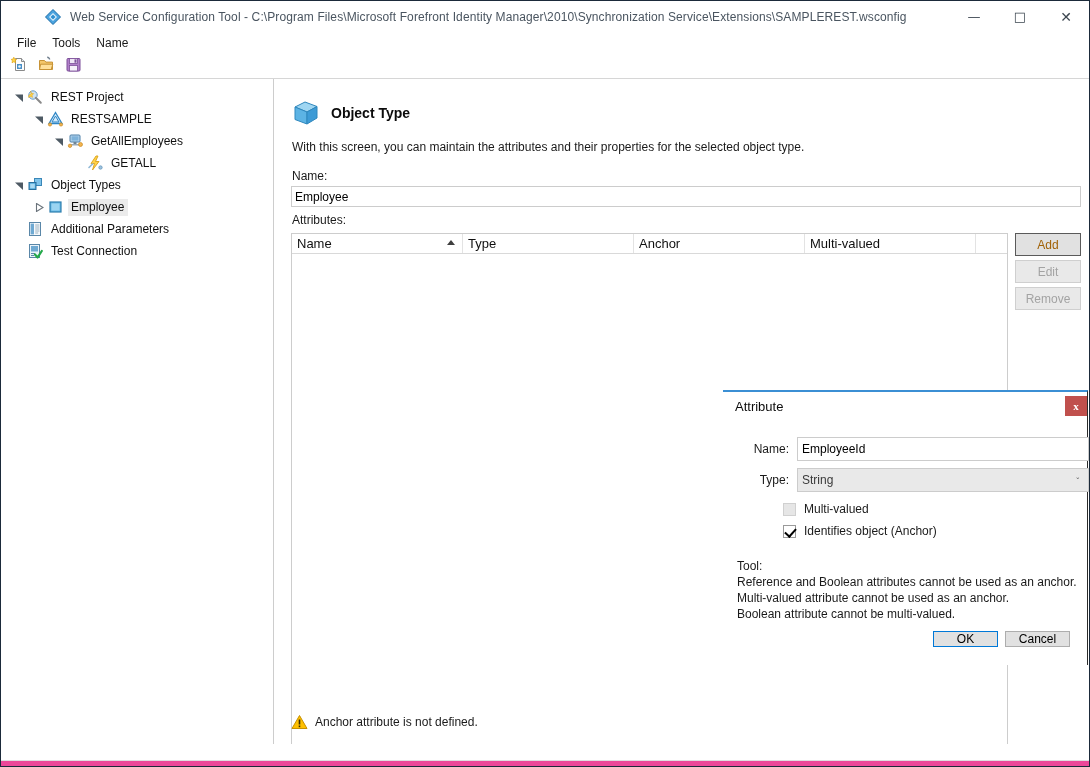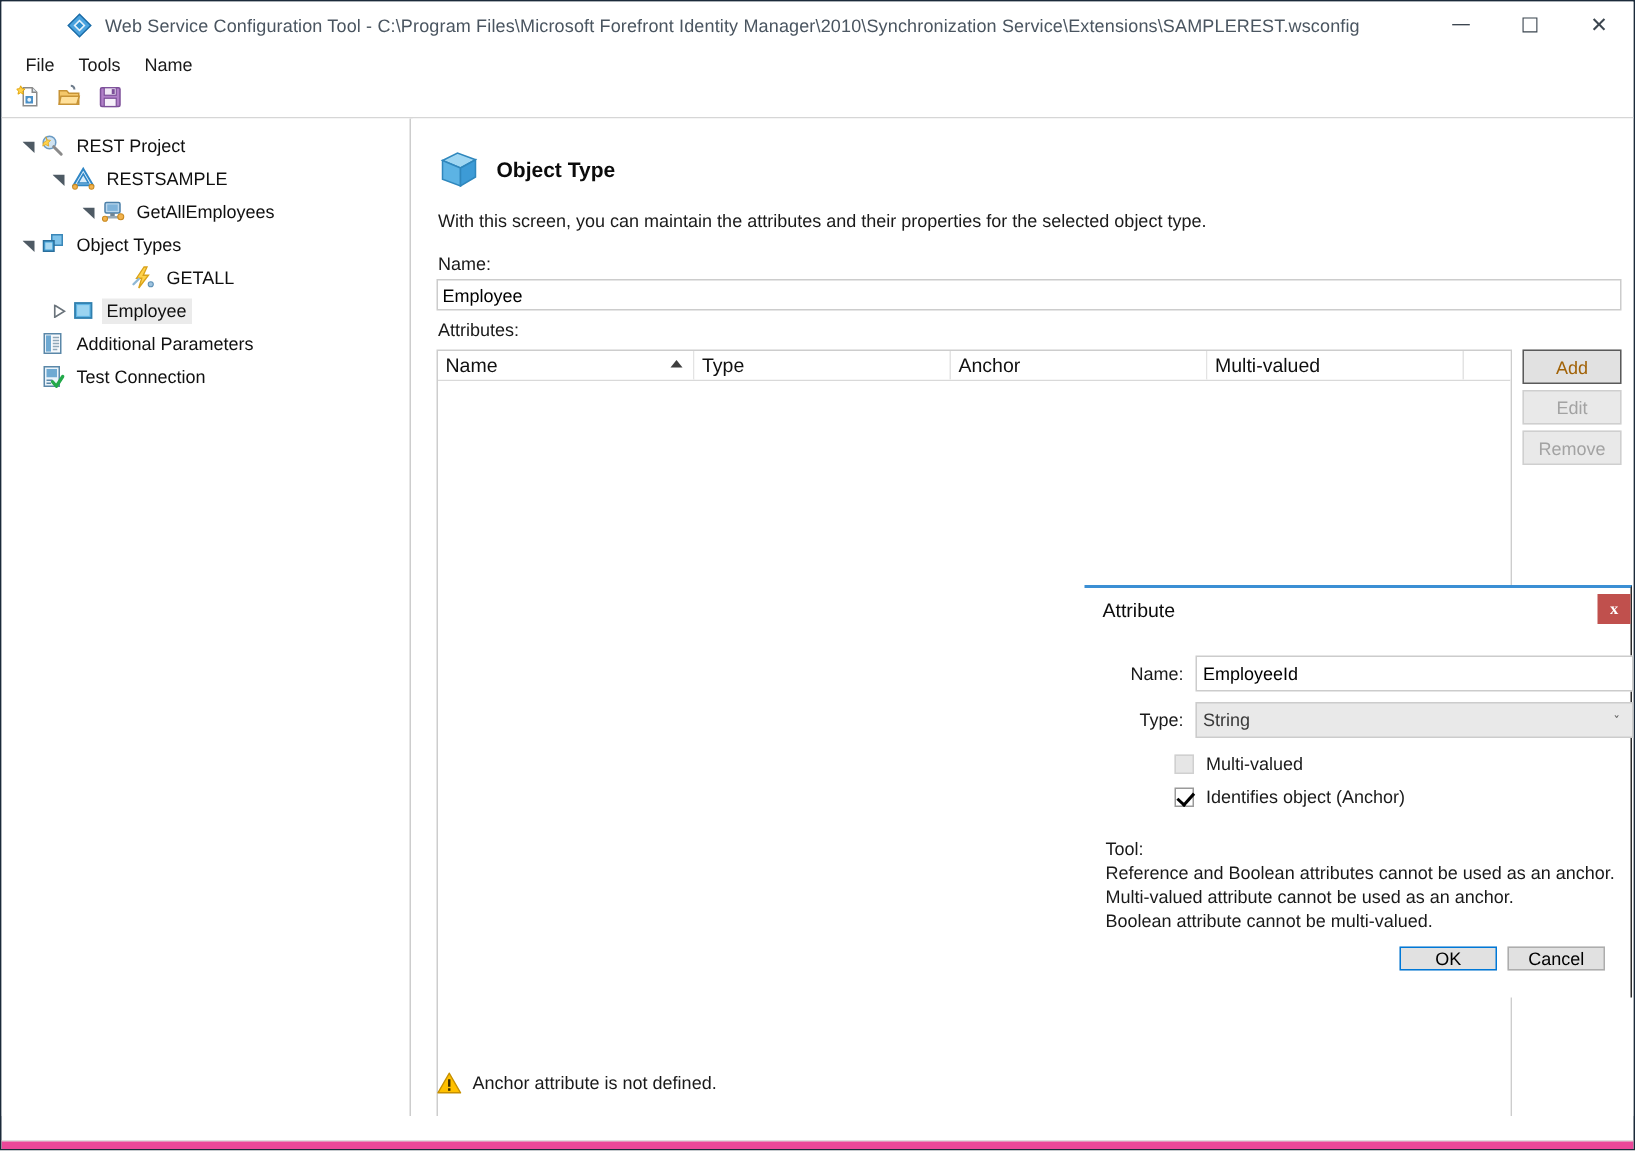--- a/index.html
+++ b/index.html
@@ -438,46 +438,46 @@
           <rect x="4.5" y="3.3" width="7" height="4.3" fill="#7fb3da"></rect>
           <rect x="6.5" y="9" width="3" height="2" fill="#6f8596"></rect>
           <rect x="4" y="11" width="8" height="1.6" rx="0.6" fill="#9aaab6"></rect>
           <circle cx="13.5" cy="11.5" r="2" fill="#f3b34d" stroke="#c98a22" stroke-width="0.7"></circle>
           <circle cx="3" cy="12.8" r="1.7" fill="#f3b34d" stroke="#c98a22" stroke-width="0.7"></circle>
         </svg>
       </span>
       <span class="lbl">GetAllEmployees</span>
     </div>
 
+    <div class="trow" style="padding-left:70px;">
+      <span class="expander"></span>
+      <span class="ticon">
+        <svg width="17" height="16" viewBox="0 0 17 16">
+          <polygon points="9,1 4,8.5 7.5,8.5 5.5,15 12,6.5 8.5,6.5 11,1" fill="#ffd24a" stroke="#d9a21a" stroke-width="0.9"></polygon>
+          <path d="M2 12.5l3.5-3.5" stroke="#8fb8d6" stroke-width="1.6" stroke-linecap="round"></path>
+          <circle cx="13.5" cy="12.5" r="1.7" fill="#9fc4e0" stroke="#5c8fb5" stroke-width="0.7"></circle>
+        </svg>
+      </span>
+      <span class="lbl">GETALL</span>
+    </div>
+
     <div class="trow" style="padding-left:10px;">
       <span class="expander">
         <svg width="9" height="9" viewBox="0 0 9 9">
             <polygon points="0,1.5 8,1.5 8,9" fill="#4e5a64"></polygon>
           </svg>
       </span>
       <span class="ticon">
         <svg width="17" height="16" viewBox="0 0 17 16">
           <rect x="7.5" y="1.5" width="7" height="7" fill="#7fc3ea" stroke="#3a87b8" stroke-width="1"></rect>
           <rect x="2" y="5.5" width="7" height="7" fill="#4aa8dd" stroke="#2a6f9c" stroke-width="1"></rect>
           <rect x="3.2" y="6.7" width="4.6" height="4.6" fill="#a9d9f2"></rect>
         </svg>
       </span>
       <span class="lbl">Object Types</span>
-    </div>
-
-    <div class="trow" style="padding-left:70px;">
-      <span class="expander"></span>
-      <span class="ticon">
-        <svg width="17" height="16" viewBox="0 0 17 16">
-          <polygon points="9,1 4,8.5 7.5,8.5 5.5,15 12,6.5 8.5,6.5 11,1" fill="#ffd24a" stroke="#d9a21a" stroke-width="0.9"></polygon>
-          <path d="M2 12.5l3.5-3.5" stroke="#8fb8d6" stroke-width="1.6" stroke-linecap="round"></path>
-          <circle cx="13.5" cy="12.5" r="1.7" fill="#9fc4e0" stroke="#5c8fb5" stroke-width="0.7"></circle>
-        </svg>
-      </span>
-      <span class="lbl">GETALL</span>
     </div>
 
     <div class="trow sel" style="padding-left:30px;">
       <span class="expander">
         <svg width="9" height="9" viewBox="0 0 9 9">
             <polygon points="1.5,0.5 8,4.5 1.5,8.5" fill="none" stroke="#6a737b" stroke-width="1.1"></polygon>
           </svg>
       </span>
       <span class="ticon">
         <svg width="17" height="16" viewBox="0 0 17 16">

